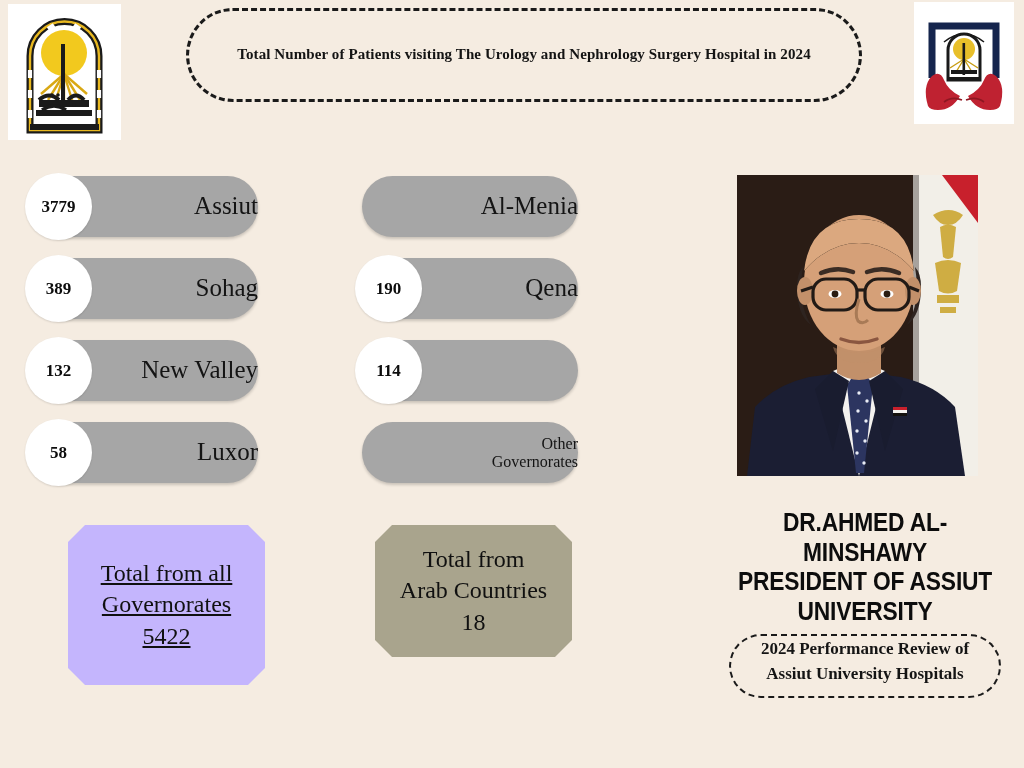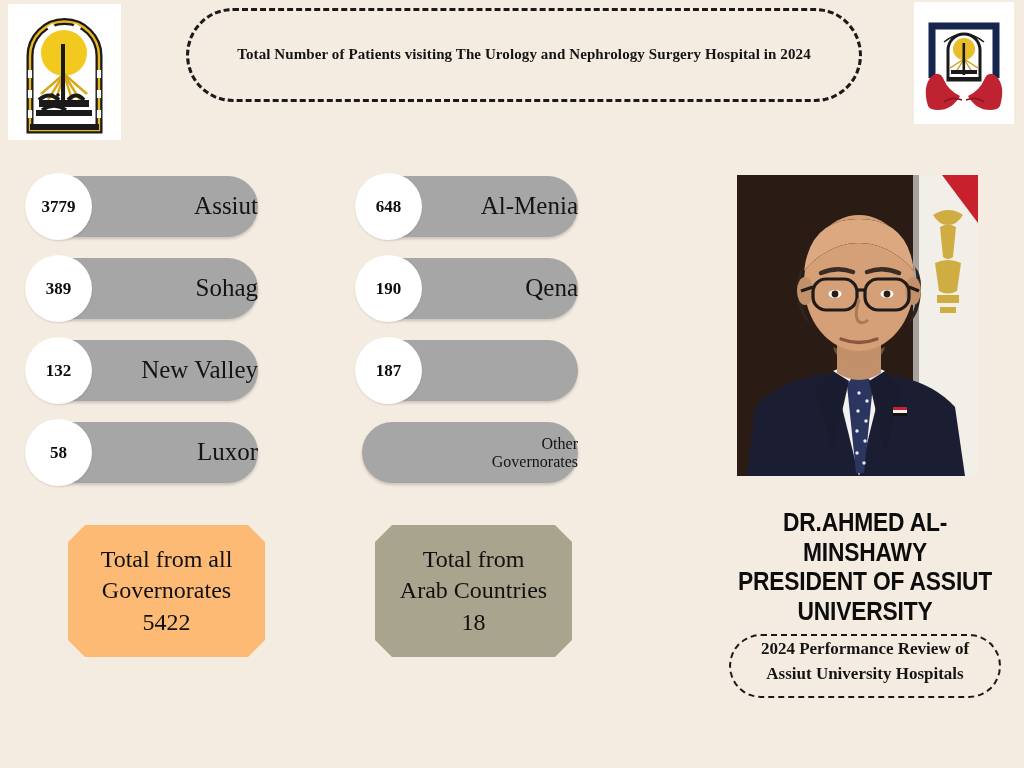--- a/index.html
+++ b/index.html
@@ -75,22 +75,23 @@
     position:absolute;
     display:flex; flex-direction:column;
     align-items:center; justify-content:center;
     text-align:center;
     clip-path:polygon(17px 0, calc(100% - 17px) 0, 100% 17px,
                       100% calc(100% - 17px), calc(100% - 17px) 100%,
                       17px 100%, 0 calc(100% - 17px), 0 17px);
     font-size:24px; color:#101010; line-height:1.30;
   }
   .total-governorates {
-    left:68px; top:525px; width:197px; height:132px;
-    background:#fdba74;
+    left:68px; top:525px; width:197px; height:160px;
+    background:#c4b5fd;
+    text-decoration:underline;
   }
   .total-arab {
     left:375px; top:525px; width:197px; height:132px;
     background:#a9a48d;
   }
 
   
   .portrait {
     position:absolute; left:737px; top:175px; width:241px; height:301px;
     overflow:hidden;
@@ -219,29 +220,28 @@
 <div class="pill col-left row3">
   <div class="pill-circle">132</div>
   <div class="pill-label">New Valley</div>
 </div>
 <div class="pill col-left row4">
   <div class="pill-circle">58</div>
   <div class="pill-label">Luxor</div>
 </div>
 
 <div class="pill col-right row1">
-  <div class="pill-circle">648</div>
   <div class="pill-label">Al-Menia</div>
 </div>
 <div class="pill col-right row2">
   <div class="pill-circle">190</div>
   <div class="pill-label">Qena</div>
 </div>
 <div class="pill col-right row3">
-  <div class="pill-circle">187</div>
+  <div class="pill-circle">114</div>
 </div>
 <div class="pill col-right row4">
   <div class="pill-label two-line">
     <div>Other</div>
     <div>Governorates</div>
   </div>
 </div>
 
 <div class="total-box total-governorates">
   <div>Total from all</div>

